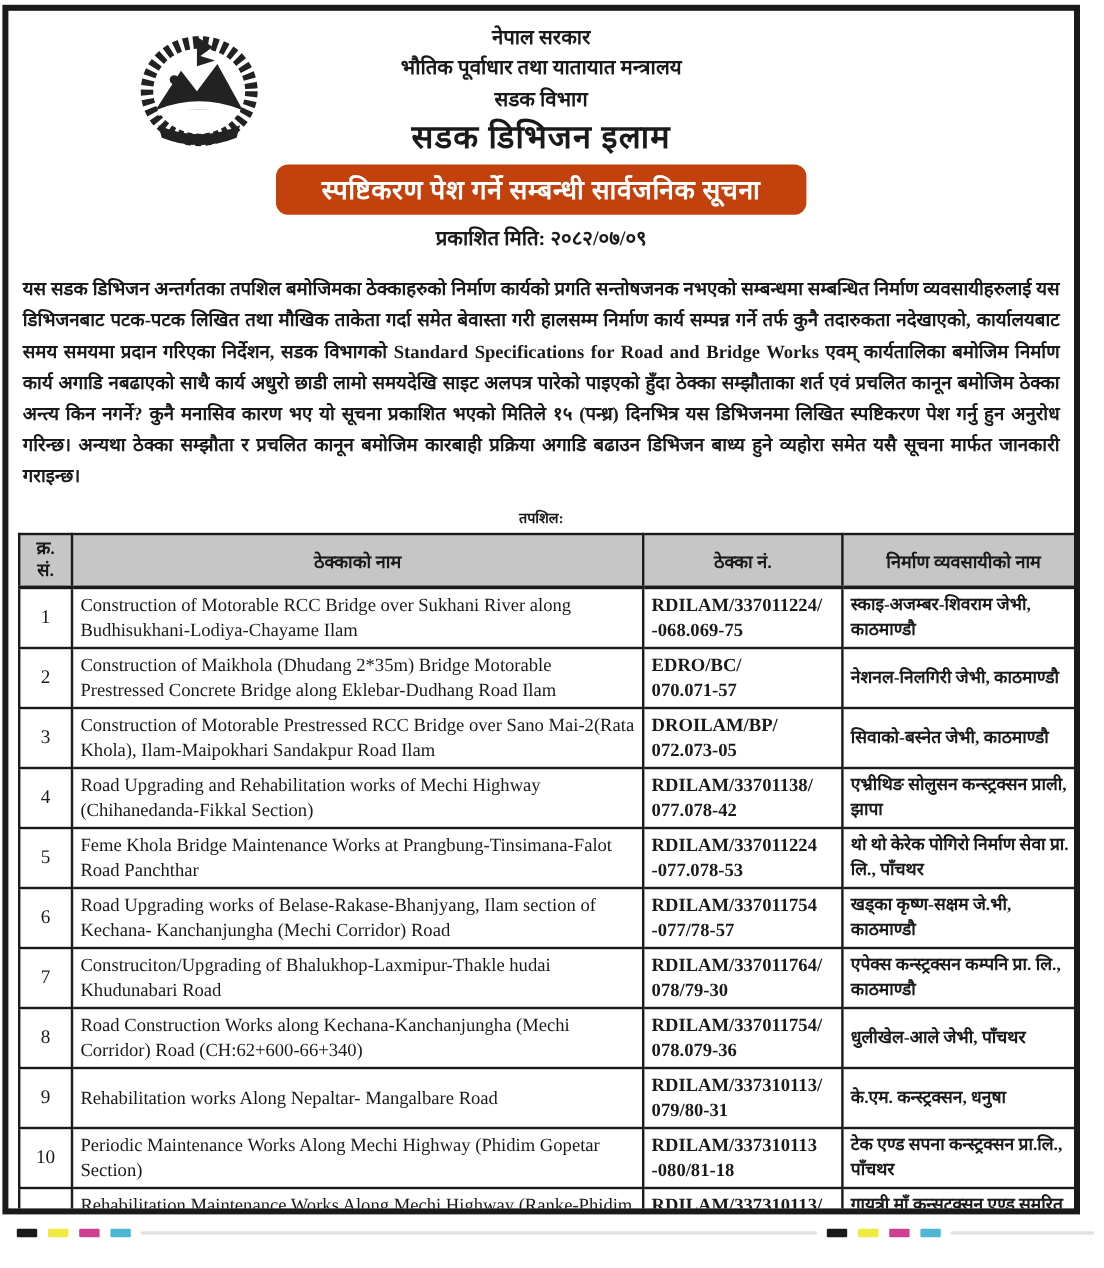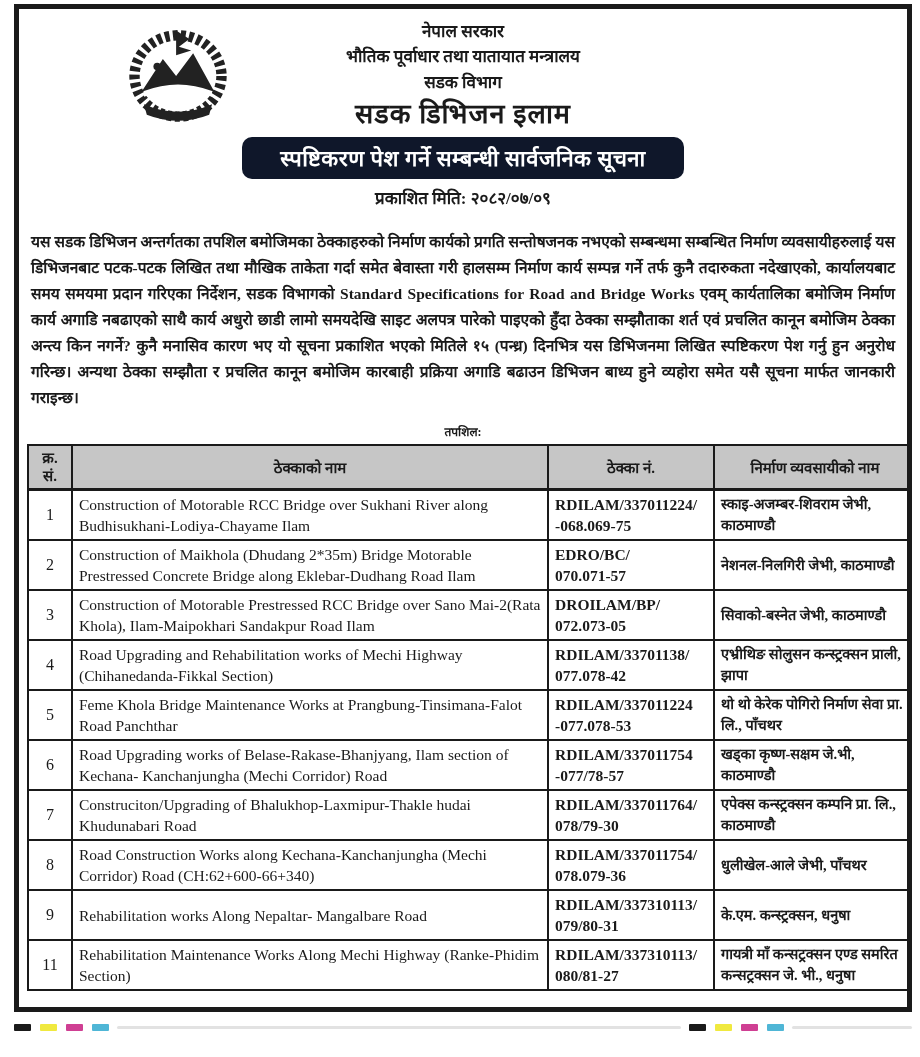--- a/index.html
+++ b/index.html
@@ -6,21 +6,21 @@
   html, body { width: 920px; background: #ffffff; }
   body {
     height: 1057px;
     font-family: "Liberation Serif", "DejaVu Serif", serif;
     color: #1a1a1a;
     position: relative;
     overflow: hidden;
   }
   .doc-border {
     position: absolute;
-    left: 14px; top: 4px;
+    left: 2px; top: 4px;
     width: 898px; height: 1008px;
     border: 5px solid #1a1a1a;
     background: #fff;
     padding: 10px 8px 4px 8px;
     overflow: hidden;
   }
   
   .header { position: relative; text-align: center; }
   .emblem {
     position: absolute; left: 92px; top: 4px;
@@ -28,21 +28,21 @@
   }
   .hline1 { font-size: 17px; font-weight: 700; line-height: 25px; }
   .hline2 { font-size: 17px; font-weight: 700; line-height: 26px; }
   .hline3 { font-size: 17px; font-weight: 700; line-height: 26px; }
   .hline4 { font-size: 18px; font-weight: 700; line-height: 27px; }
   .hline5 { font-size: 27px; font-weight: 700; line-height: 36px; letter-spacing: 1px; }
   
   .title-bar-wrap { text-align: center; margin-top: 5px; }
   .title-bar {
     display: inline-block;
-    background: #0f172a;
+    background: #c2410c;
     color: #ffffff;
     font-size: 22px;
     font-weight: 700;
     padding: 5px 38px 7px 38px;
     border-radius: 10px;
     letter-spacing: 0.5px;
   }
   .pub-date { text-align: center; font-size: 17px; font-weight: 700; margin-top: 7px; }
   
   .notice-body {
@@ -199,20 +199,27 @@
         <td class="cell-contractor">धुलीखेल-आले जेभी, पाँचथर</td>
       </tr>
       <tr>
         <td class="cell-sn">9</td>
         <td class="cell-name">Rehabilitation works Along Nepaltar- Mangalbare Road</td>
         <td class="cell-num">RDILAM/337310113/
 079/80-31</td>
         <td class="cell-contractor">के.एम. कन्स्ट्रक्सन, धनुषा</td>
       </tr>
       <tr>
+        <td class="cell-sn">10</td>
+        <td class="cell-name">Periodic Maintenance Works Along Mechi Highway (Phidim Gopetar Section)</td>
+        <td class="cell-num">RDILAM/337310113
+-080/81-18</td>
+        <td class="cell-contractor">टेक एण्ड सपना कन्स्ट्रक्सन प्रा.लि., पाँचथर</td>
+      </tr>
+      <tr>
         <td class="cell-sn">11</td>
         <td class="cell-name">Rehabilitation Maintenance Works Along Mechi Highway (Ranke-Phidim Section)</td>
         <td class="cell-num">RDILAM/337310113/
 080/81-27</td>
         <td class="cell-contractor">गायत्री माँ कन्सट्रक्सन एण्ड समरित कन्सट्रक्सन जे. भी., धनुषा</td>
       </tr>
 
     </tbody>
   </table>
 

